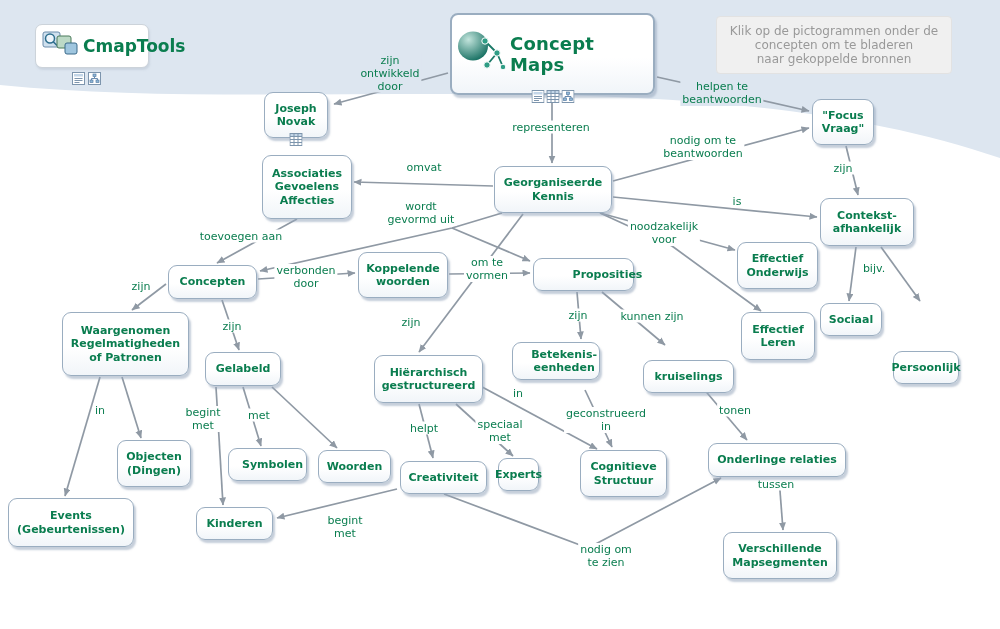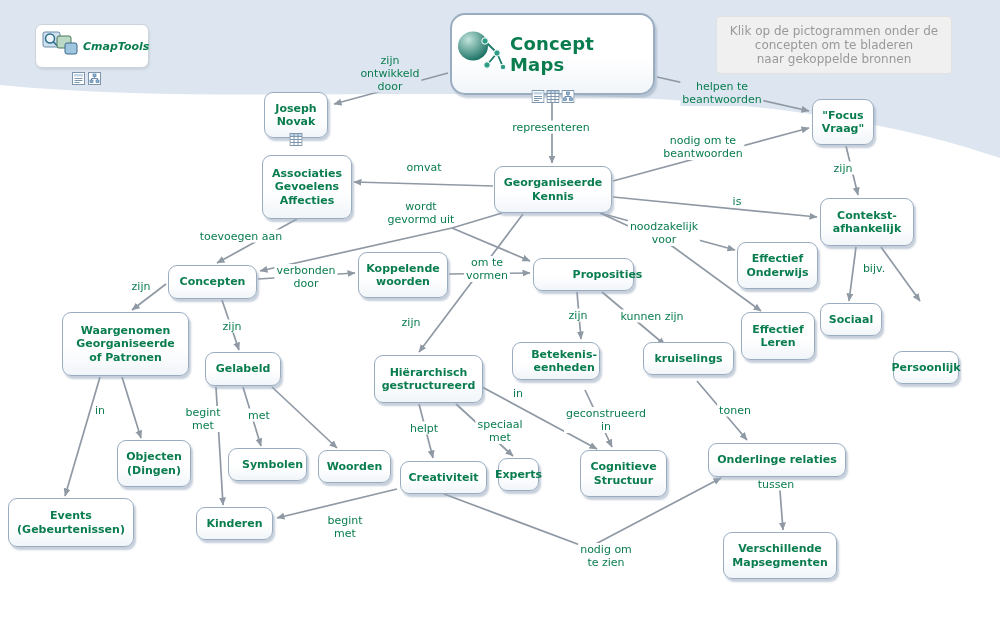--- a/index.html
+++ b/index.html
@@ -15,41 +15,41 @@
     font-family:"DejaVu Sans","Liberation Sans",sans-serif;
   }
   #map-svg{position:absolute;left:0;top:0;z-index:1;}
   .node{
     position:absolute;display:flex;align-items:center;justify-content:center;
     background:linear-gradient(180deg,#ffffff 55%,#f1f5f9);
     border:1.6px solid var(--border);border-radius:9px;
     box-shadow:2px 3px 2px var(--shadow);
     box-sizing:border-box;z-index:3;cursor:default;
   }
-  .node.main{border-radius:15px;border-width:2px;padding:0 4px;gap:4px;}
+  .node.main{border-radius:8px;border-width:2px;padding:0 4px;gap:4px;}
   .node-label{
     color:var(--green);font-size:11px;font-weight:bold;line-height:13.5px;
     text-align:center;white-space:pre-line;padding:1px 2px;
   }
   .main-title{color:var(--green);font-size:18px;font-weight:bold;letter-spacing:0.2px;}
   .edge-label{
     position:absolute;transform:translate(-50%,-50%);
     color:var(--green);font-size:11px;line-height:13px;text-align:center;
     white-space:pre-line;background:#fff;padding:0 2px;z-index:2;
   }
   .edge-label.on-arc{background:var(--arc);}
   .icon-row{position:absolute;display:flex;gap:2px;transform:translateX(-50%);z-index:4;}
   .mini-icon{width:13px;height:13px;display:block;cursor:pointer;}
   #logo-box{
     position:absolute;left:35px;top:24px;width:114px;height:44px;z-index:3;
     background:#fff;border:1px solid #ccd3da;border-radius:7px;
     display:flex;align-items:center;gap:5px;padding:0 6px;box-sizing:border-box;
     box-shadow:1px 2px 2px rgba(170,180,195,0.35);
   }
-  #logo-text{color:var(--green);font-size:11px;font-weight:bold;font-style:italic;}
+  #logo-text{color:var(--green);font-size:17px;font-weight:bold;}
   #logo-icons{position:absolute;left:72px;top:70px;display:flex;gap:3px;z-index:3;}
   #info-box{
     position:absolute;left:716px;top:16px;width:218px;z-index:3;
     background:#f0f0f0;border:1px solid #e2e2e2;border-radius:4px;
     color:#999;font-size:12px;line-height:14px;text-align:center;
     padding:7px 8px;white-space:pre-line;
   }
 </style>
 </head>
 <body>
@@ -226,35 +226,35 @@
 Leren</span>
       </div>
       <div class="node" style="left: 820px; top: 303px; width: 62px; height: 33px;">
         <span class="node-label">Sociaal</span>
       </div>
       <div class="node" style="left: 893px; top: 303px; width: 66px; height: 33px; margin-top: 48px;">
         <span class="node-label">Persoonlijk</span>
       </div>
       <div class="node" style="left: 62px; top: 312px; width: 127px; height: 64px;">
         <span class="node-label">Waargenomen
-Georganiseerde
+Regelmatigheden
 of Patronen</span>
       </div>
       <div class="node" style="left: 205px; top: 352px; width: 76px; height: 34px;">
         <span class="node-label">Gelabeld</span>
       </div>
       <div class="node" style="left: 374px; top: 355px; width: 109px; height: 48px;">
         <span class="node-label">Hiërarchisch
 gestructureerd</span>
       </div>
       <div class="node" style="left: 512px; top: 342px; width: 88px; height: 38px; justify-content: flex-end;">
         <span class="node-label">Betekenis-
 eenheden</span>
       </div>
-      <div class="node" style="left: 643px; top: 342px; width: 91px; height: 33px;">
+      <div class="node" style="left: 643px; top: 360px; width: 91px; height: 33px;">
         <span class="node-label">kruiselings</span>
       </div>
       <div class="node" style="left: 117px; top: 440px; width: 74px; height: 47px;">
         <span class="node-label">Objecten
 (Dingen)</span>
       </div>
       <div class="node" style="left: 228px; top: 448px; width: 79px; height: 33px; padding-left: 10px;">
         <span class="node-label">Symbolen</span>
       </div>
       <div class="node" style="left: 318px; top: 450px; width: 73px; height: 33px;">

